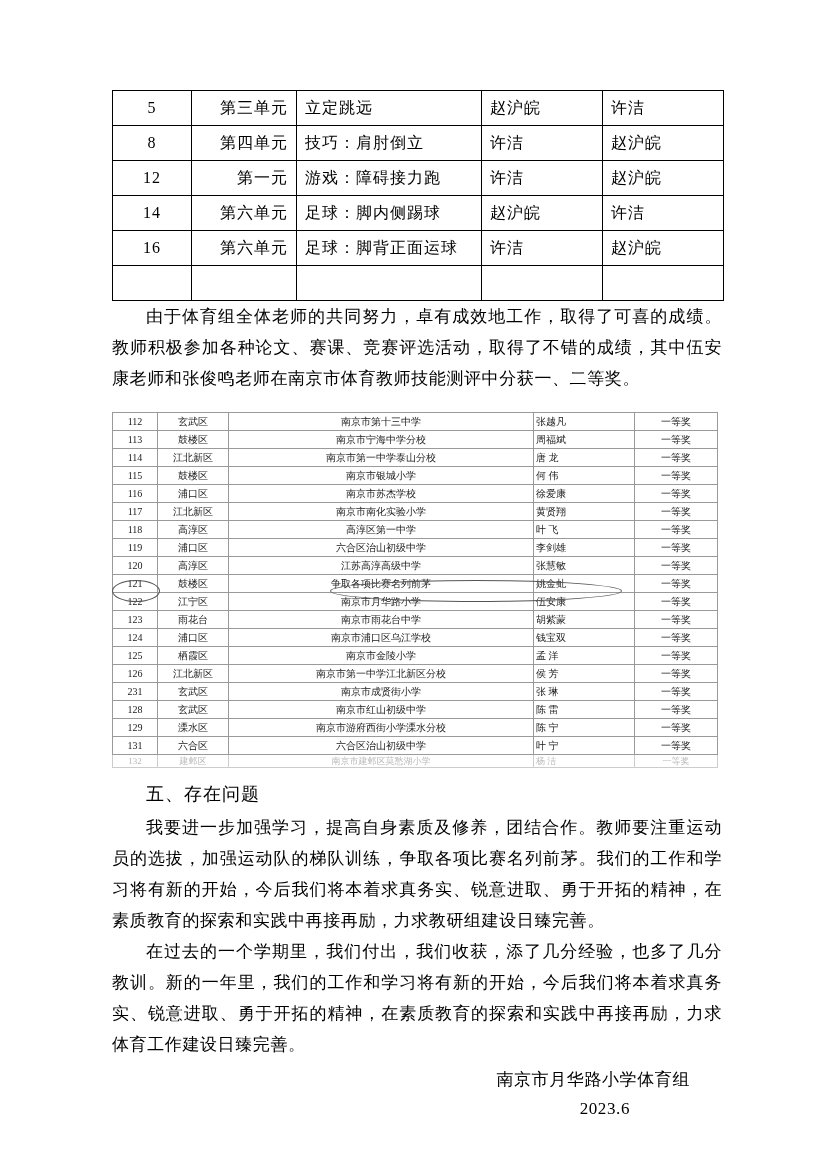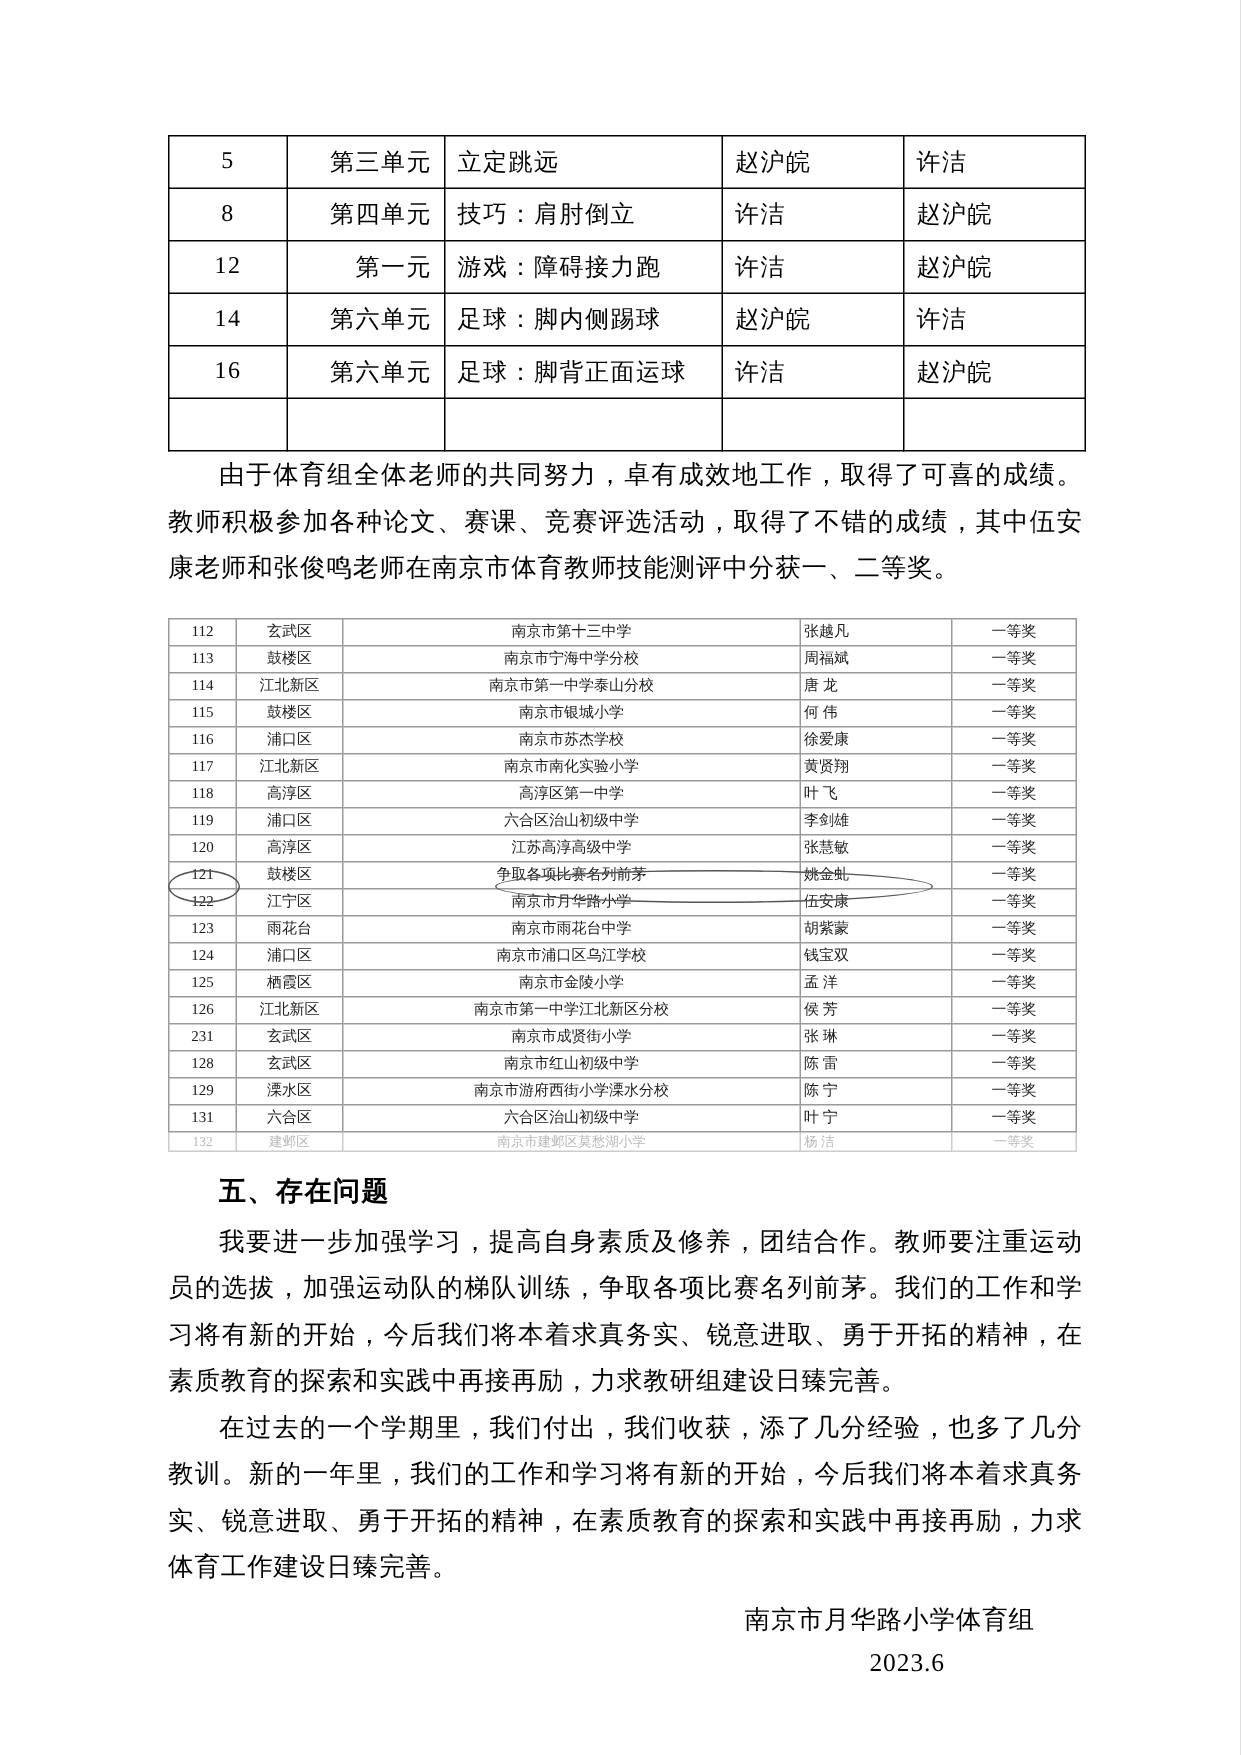--- a/index.html
+++ b/index.html
@@ -99,21 +99,21 @@
   .ellipse-mark {
     position: absolute;
     border: 1.3px solid #555555;
     border-radius: 50%;
     pointer-events: none;
   }
 
   
   h2.section-title {
     font-size: 18px;
-    font-weight: bold;
+    font-weight: normal;
     margin: 14px 0 6px 0;
     text-indent: 34px;
     letter-spacing: 1px;
     font-family: "Liberation Serif", "DejaVu Serif", serif;
   }
 
   
   .sign {
     font-size: 17px;
     letter-spacing: 0.6px;

